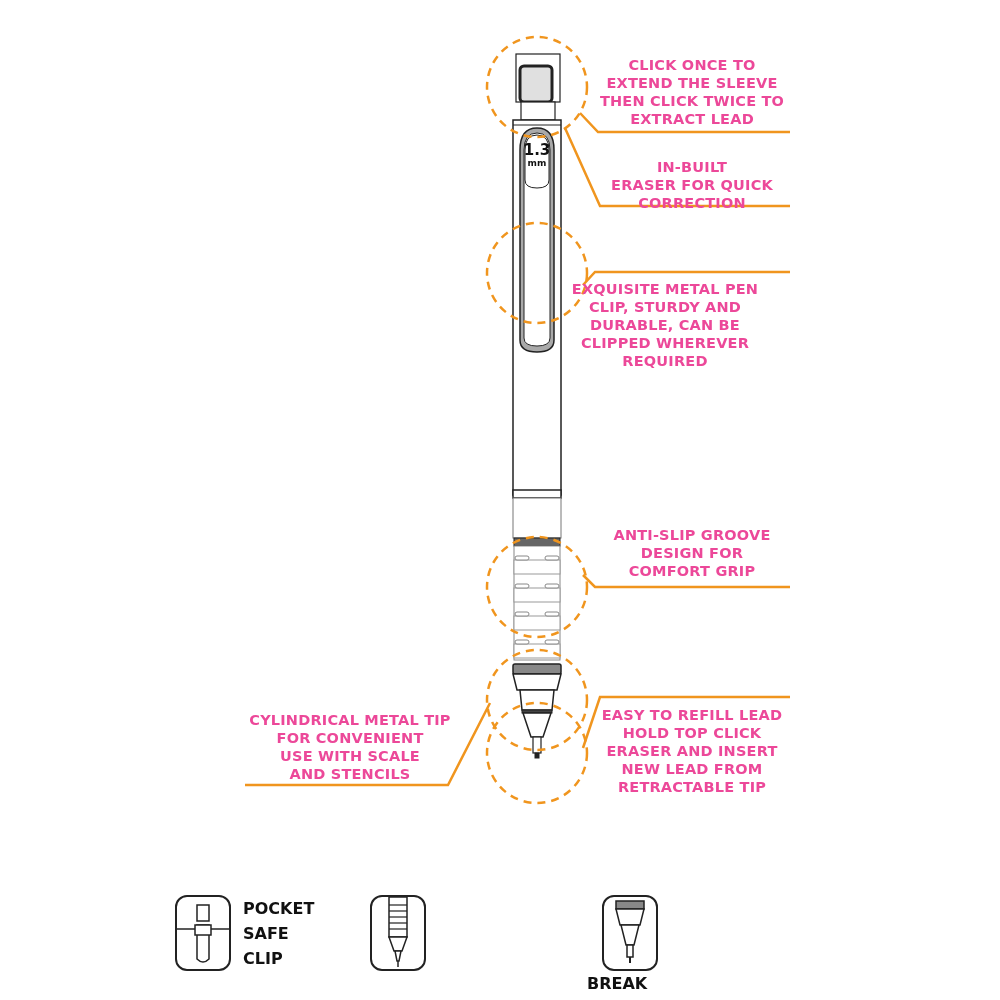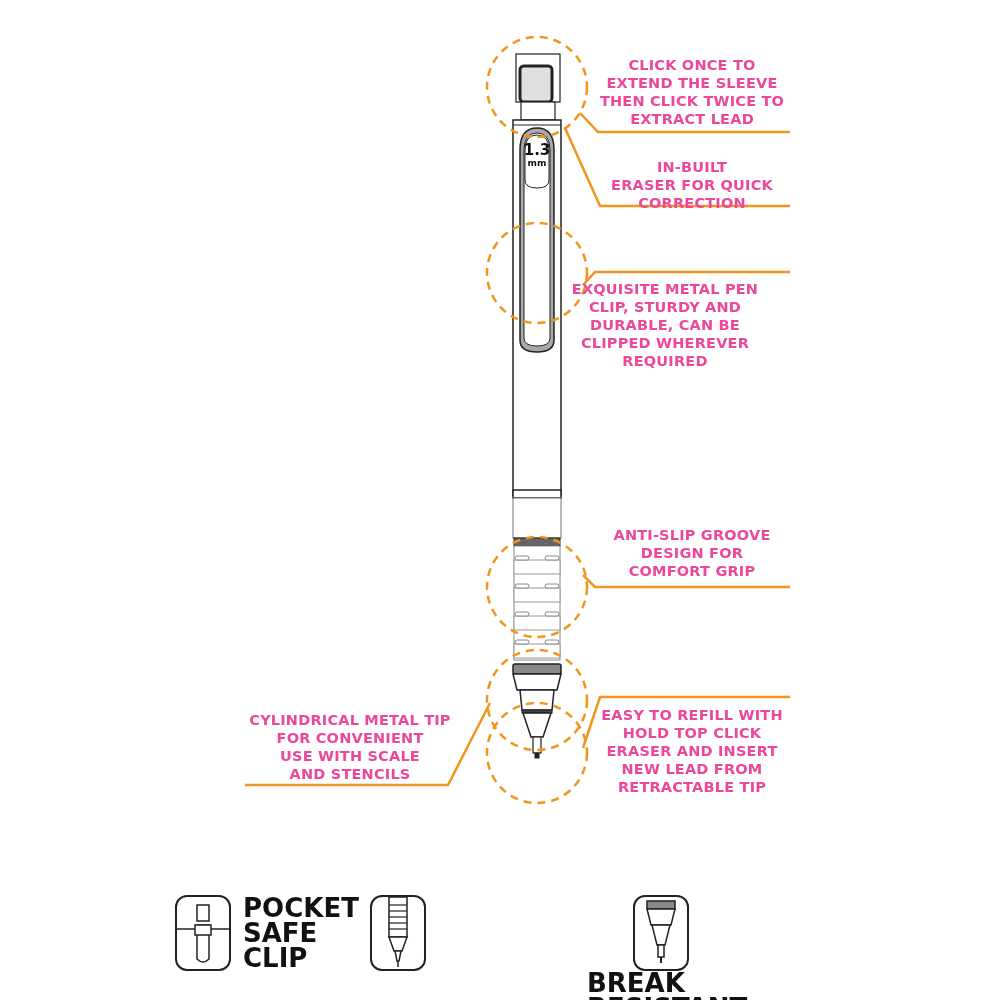--- a/index.html
+++ b/index.html
@@ -1,21 +1,21 @@
 <!DOCTYPE html>
 <html><head>
 <meta charset="utf-8">
 <style>
   html, body { margin:0; padding:0; background:#ffffff; }
   body { width:1000px; height:1000px; position:relative; overflow:hidden; font-family:"DejaVu Sans", sans-serif; }
   svg.main { position:absolute; left:0; top:0; }
   .callout { position:absolute; color:#ec4899; font-weight:bold; font-size:14.5px; line-height:18px; text-align:center; letter-spacing:0.2px; }
   .callout div { white-space:nowrap; }
   .feature { position:absolute; display:flex; align-items:center; }
-  .feature-label { font-weight:bold; font-size:26px; line-height:25px; color:#111; margin-left:12px; }
+  .feature-label { font-weight:bold; font-size:16px; line-height:25px; color:#111; margin-left:12px; }
   .feature-label div { white-space:nowrap; }
   .icon-box { width:56px; height:76px; border:2px solid #222; border-radius:12px; box-sizing:border-box; position:relative; }
 </style>
 </head>
 <body>
 
 <svg class="main" width="1000" height="1000" viewBox="0 0 1000 1000">
 
   <g stroke="#222" fill="#fff">
 
@@ -105,21 +105,21 @@
   <div>DESIGN FOR</div>
   <div>COMFORT GRIP</div>
 </div>
 <div class="callout" style="left:235px; top:711px; width:230px;text-align:center;">
   <div>CYLINDRICAL METAL TIP</div>
   <div>FOR CONVENIENT</div>
   <div>USE WITH SCALE</div>
   <div>AND STENCILS</div>
 </div>
 <div class="callout" style="left:592px; top:706px; width:200px;">
-  <div>EASY TO REFILL WITH</div>
+  <div>EASY TO REFILL LEAD</div>
   <div>HOLD TOP CLICK</div>
   <div>ERASER AND INSERT</div>
   <div>NEW LEAD FROM</div>
   <div>RETRACTABLE TIP</div>
 </div>
 
 <div class="feature" style="left:175px; top:895px;">
   <div class="icon-box">
     <svg width="52" height="72" viewBox="0 0 52 72">
       <line x1="0" y1="32" x2="52" y2="32" stroke="#222" stroke-width="1.5"></line>

